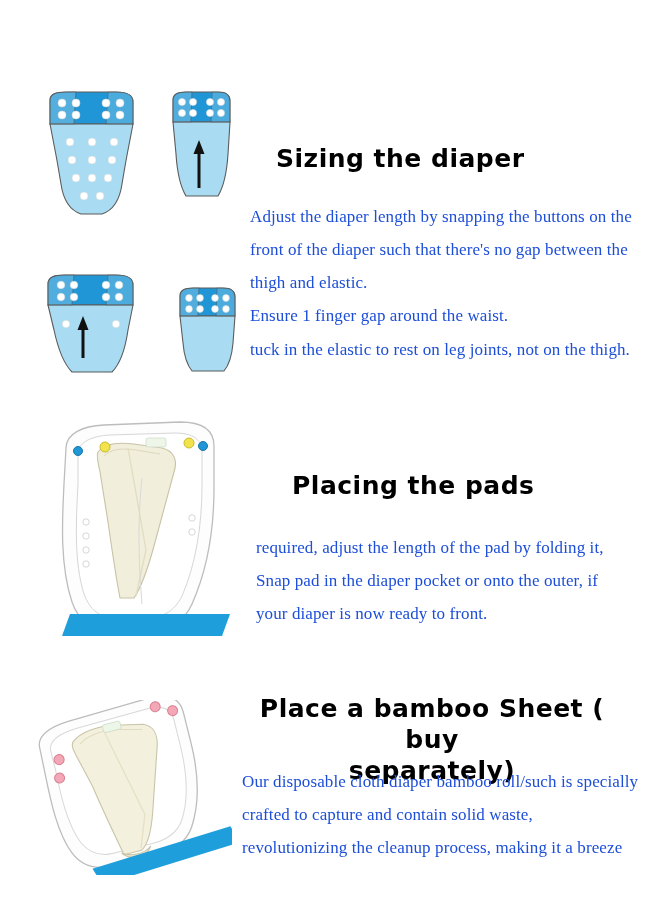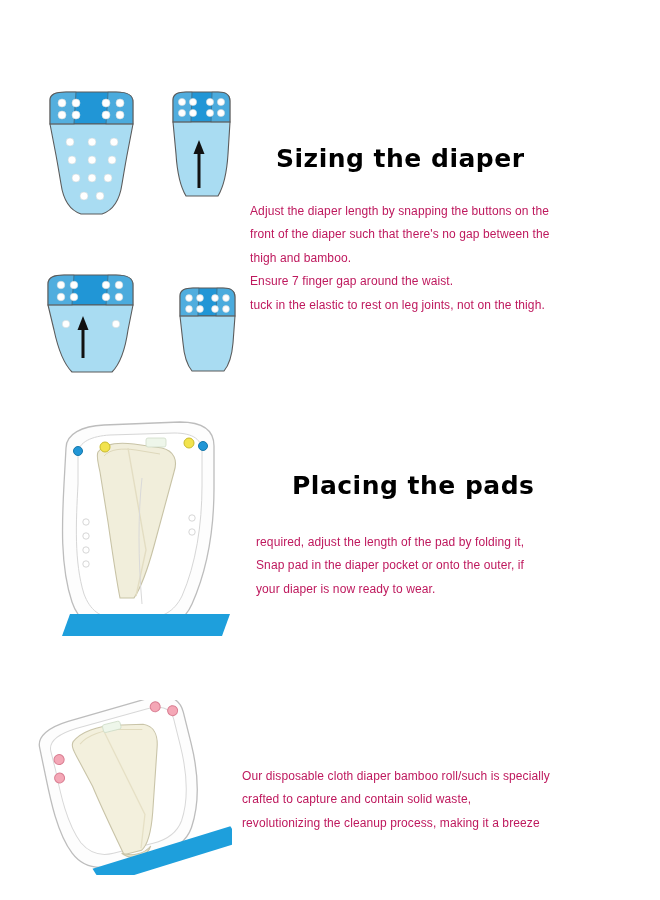--- a/index.html
+++ b/index.html
@@ -27,23 +27,23 @@
     position: absolute;
     font-family: "DejaVu Sans", sans-serif;
     font-weight: bold;
     font-size: 25px;
     color: #000000;
     letter-spacing: 0.5px;
     line-height: 1.25;
   }
   .body-text {
     position: absolute;
-    font-family: Liberation Sans, sans-serif;
-    font-size: 12px;
-    color: #be185d;
+    font-family: Liberation Serif, serif;
+    font-size: 17px;
+    color: #1d4ed8;
     line-height: 1.95;
     letter-spacing: 0.1px;
   }
   .body-text div {
     white-space: nowrap;
   }
 
   #heading-sizing { left: 276px; top: 126px; }
   #text-sizing    { left: 250px; top: 200px; width: 390px; }
 
@@ -166,22 +166,22 @@
           <circle cx="52" cy="24" r="3.4"></circle>
       </g>
     </svg>
   </div>
 
   <h1 class="heading" id="heading-sizing">Sizing the diaper</h1>
 
   <div class="body-text" id="text-sizing">
     <div>Adjust the diaper length by snapping the buttons on the</div>
     <div>front of the diaper such that there's no gap between the</div>
-    <div>thigh and bamboo.</div>
-    <div>Ensure 7 finger gap around the waist.</div>
+    <div>thigh and elastic.</div>
+    <div>Ensure 1 finger gap around the waist.</div>
     <div>tuck in the elastic to rest on leg joints, not on the thigh.</div>
   </div>
 
   <div class="illus" style="left:42px; top:418px;">
     <svg width="190" height="235" viewBox="0 0 190 235" aria-hidden="true">
 
       <path d="M24 30 C24 16, 40 8, 62 7 L138 4 C160 4, 172 12, 172 28 L172 70
                C172 110, 166 150, 150 186 C142 204, 126 212, 106 212
                L70 212 C50 212, 36 202, 30 184 C18 148, 20 104, 22 66 Z" fill="#fdfdfd" stroke="#bdbdbd" stroke-width="1.3"></path>
 
@@ -218,21 +218,21 @@
 
       <path d="M36 214 L196 214 L188 236 L28 236 Z" fill="#1e9fdc" transform="translate(-8,-18)"></path>
     </svg>
   </div>
 
   <h1 class="heading" id="heading-pads">Placing the pads</h1>
 
   <div class="body-text" id="text-pads">
     <div>required, adjust the length of the pad by folding it,</div>
     <div>Snap pad in the diaper pocket or onto the outer, if</div>
-    <div>your diaper is now ready to wear.</div>
+    <div>your diaper is now ready to front.</div>
   </div>
 
   <div class="illus" style="left:22px; top:700px;">
     <svg width="210" height="175" viewBox="0 0 210 175" aria-hidden="true">
 
       <g transform="rotate(-14 105 88)">
         <path d="M30 28 C30 16, 44 10, 64 9 L150 6 C168 6, 178 14, 178 28 L178 60
                  C178 92, 172 120, 158 142 C150 154, 136 160, 118 160
                  L72 160 C54 160, 42 152, 36 138 C26 114, 28 78, 29 54 Z" fill="#fdfdfd" stroke="#bdbdbd" stroke-width="1.3"></path>
         <path d="M40 34 C40 24, 52 19, 70 18 L144 16 C160 16, 167 22, 167 33 L167 60
@@ -252,20 +252,24 @@
         <circle cx="152" cy="16" r="5" fill="#f4a7b6" stroke="#d97e92" stroke-width="1"></circle>
         <circle cx="168" cy="24" r="5" fill="#f4a7b6" stroke="#d97e92" stroke-width="1"></circle>
 
         <rect x="96" y="21" width="18" height="8" rx="2" fill="#eef6ea" stroke="#cfdcc8" stroke-width="0.8"></rect>
 
         <path d="M52 158 L196 150 L202 168 L58 176 Z" fill="#1e9fdc"></path>
       </g>
     </svg>
   </div>
 
+  <h1 class="heading" id="heading-sheet">
+    <span>Place a bamboo Sheet ( buy</span><br>
+    <span>separately)</span>
+  </h1>
 
   <div class="body-text" id="text-sheet">
     <div>Our disposable cloth diaper bamboo roll/such is specially</div>
     <div>crafted to capture and contain solid waste,</div>
     <div>revolutionizing the cleanup process, making it a breeze</div>
   </div>
 
 </div>
 
 </body></html>

